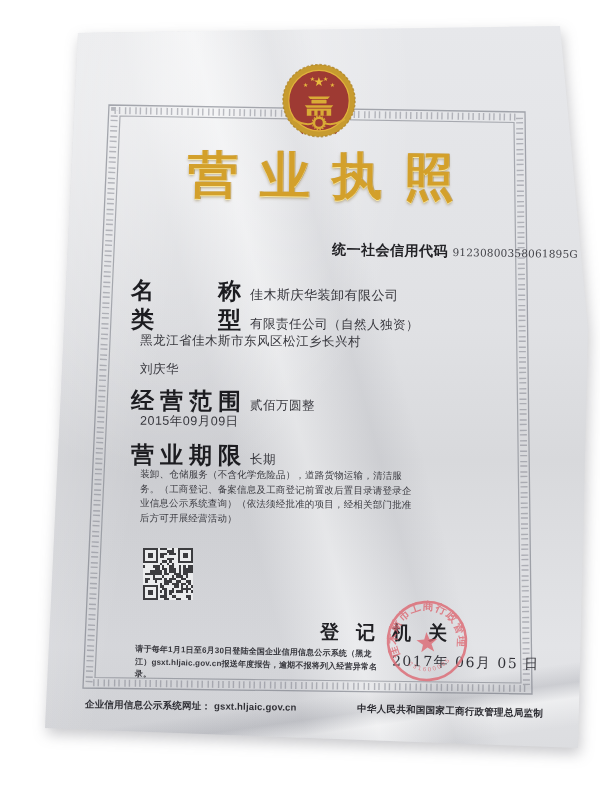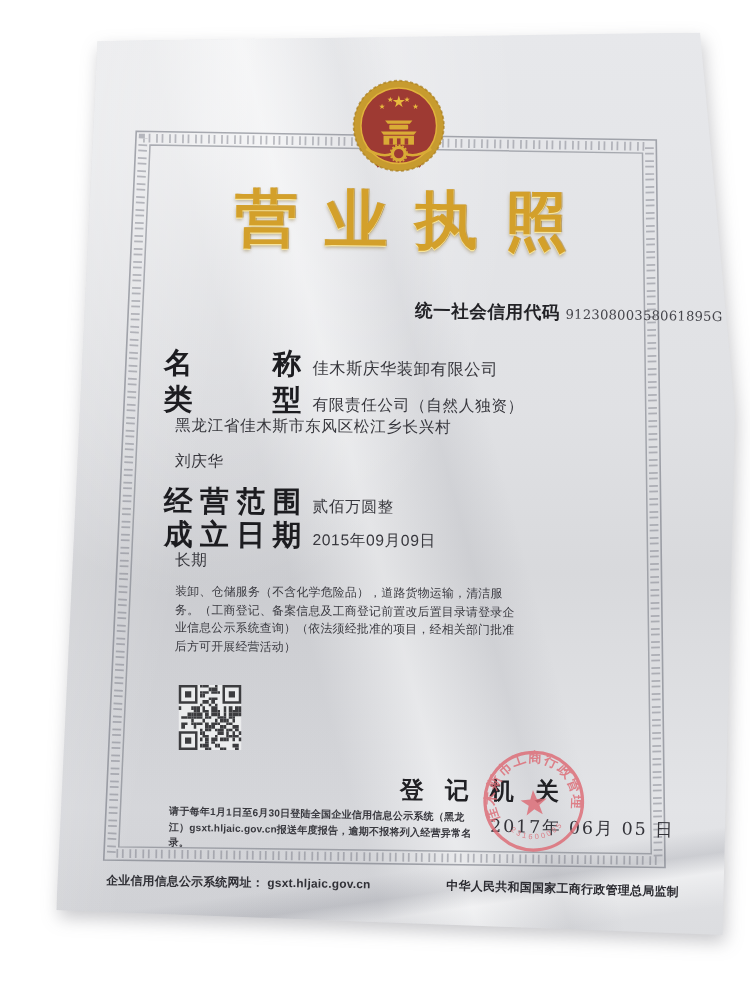--- a/index.html
+++ b/index.html
@@ -109,24 +109,24 @@
         <span class="f-value">黑龙江省佳木斯市东风区松江乡长兴村</span>
       </div>
       <div class="frow" style="top:335px">
         <span class="f-value">刘庆华</span>
       </div>
       <div class="frow" style="top:360px">
         <span class="f-label">经营范围</span>
         <span class="f-value">贰佰万圆整</span>
       </div>
       <div class="frow" style="top:387px">
-        <span class="f-label">成立日期</span>
         <span class="f-value">2015年09月09日</span>
       </div>
       <div class="frow" style="top:414px">
+        <span class="f-label">营业期限</span>
         <span class="f-value">长期</span>
       </div>
       <div class="frow" style="top:442px;align-items:flex-start">
         <span class="f-value scope">装卸、仓储服务（不含化学危险品），道路货物运输，清洁服务。（工商登记、备案信息及工商登记前置改后置目录请登录企业信息公示系统查询）（依法须经批准的项目，经相关部门批准后方可开展经营活动）</span>
       </div>
 
       <div class="abs qr">
         <div class="grid" id="qr-grid">
             <i></i>
             <i></i>

